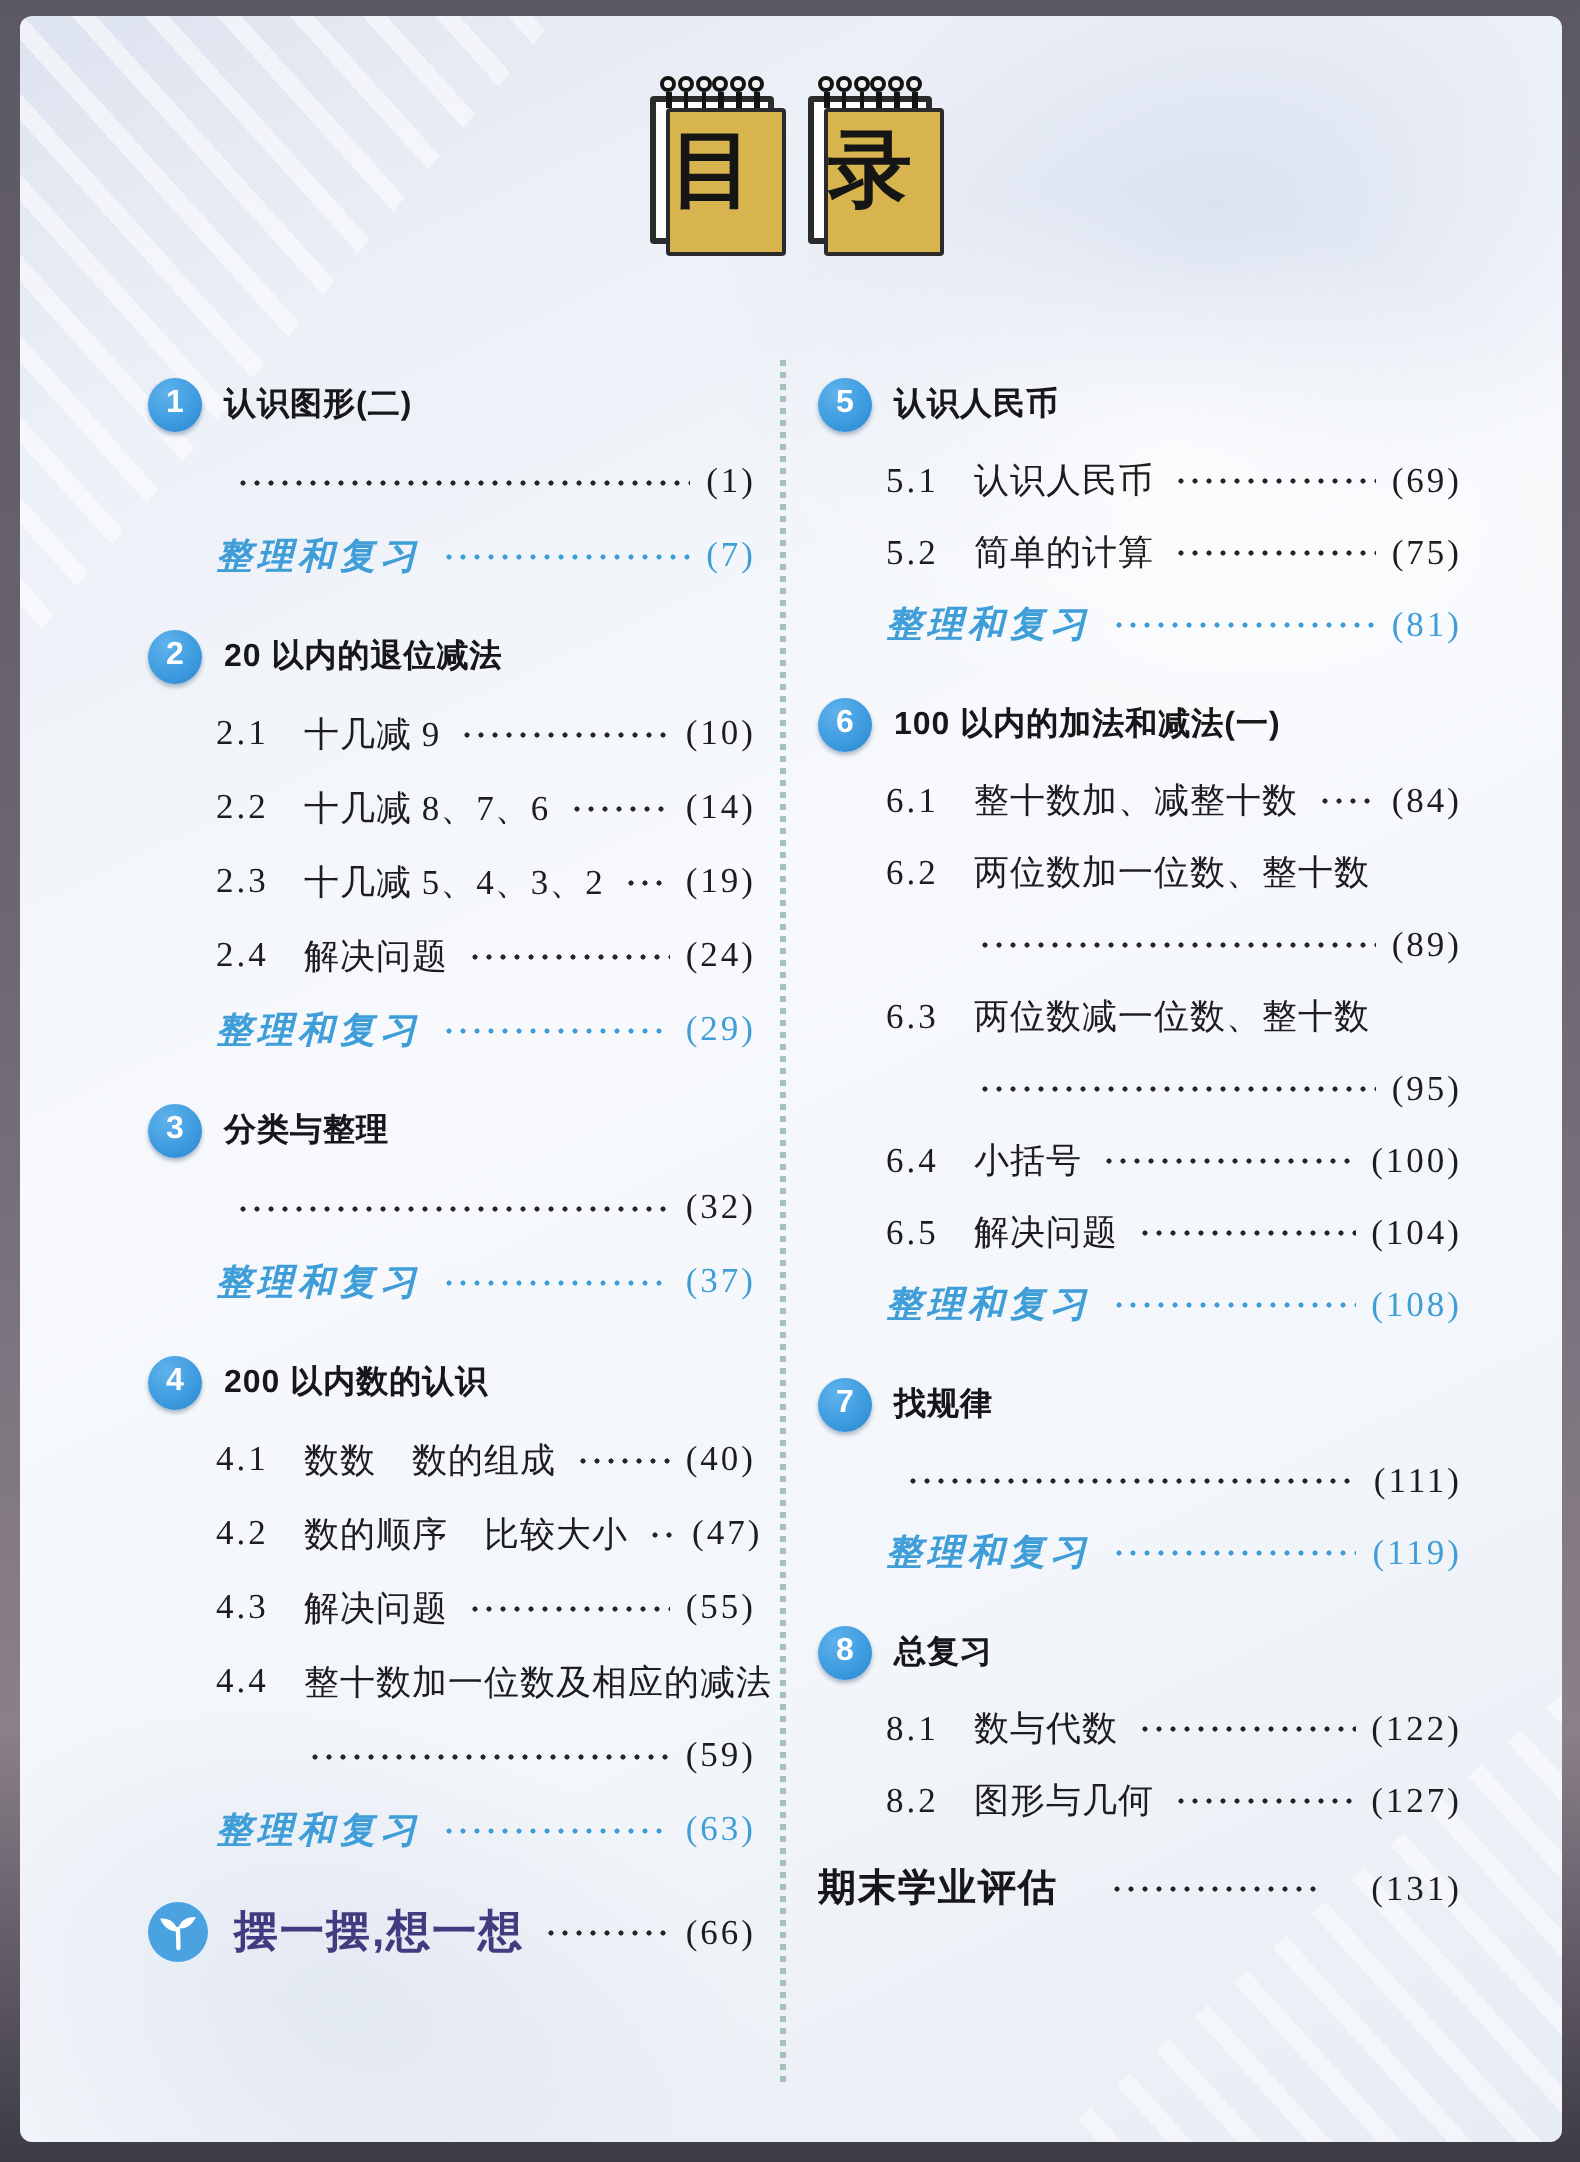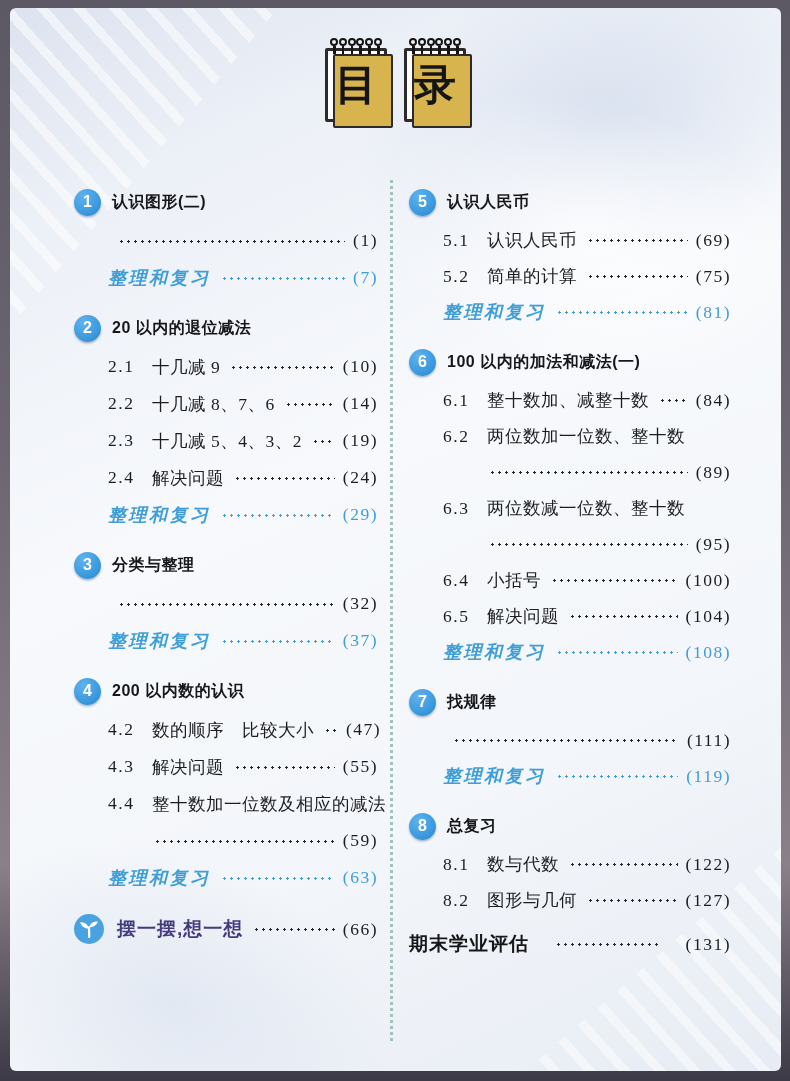--- a/index.html
+++ b/index.html
@@ -86,21 +86,21 @@
 
   .review { color:var(--review-blue,#3f9ed8);justify-content:center; }
   .review .review-label { margin-left:34px; font-style:italic; font-weight:600; font-size:18px;
     letter-spacing:2.5px; font-family:"DejaVu Serif","Liberation Serif",serif; flex:none; }
   .review .leader, .review .pg { color:var(--review-blue,#3f9ed8); }
 
   .special { height:46px; margin-top:10px; }
   .sprout-wrap { width:30px; height:30px; flex:none; margin-right:13px; }
   .sprout-wrap svg { display:block; width:30px; height:30px; }
   .special-label { font-family:"Liberation Sans","DejaVu Sans",sans-serif; font-weight:bold;
-    font-size:19px; color:var(--special-navy,#433a80); letter-spacing:1px; flex:none; }
+    font-size:22px; color:var(--special-navy,#433a80); letter-spacing:1px; flex:none; }
 
   .final { margin-top:8px; height:40px;gap:16px; }
   .final-label { font-family:"Liberation Sans","DejaVu Sans",sans-serif; font-weight:bold;
     font-size:19px; color:#17171a; letter-spacing:1px; flex:none; }
 </style>
 </head>
 <body>
 
 <div class="page">
   <div class="wave1"></div>
@@ -198,20 +198,26 @@
           <div class="row review">
             <span class="review-label">整理和复习</span>
             <span class="leader"></span>
             <span class="pg">(37)</span>
           </div>
         </div>
         <div class="block">
           <div class="chapter-row">
             <span class="badge">4</span>
             <span class="chapter-title">200 以内数的认识</span>
+          </div>
+          <div class="row section">
+            <span class="sec-num">4.1</span>
+            <span class="sec-title">数数　数的组成</span>
+            <span class="leader"></span>
+            <span class="pg">(40)</span>
           </div>
           <div class="row section">
             <span class="sec-num">4.2</span>
             <span class="sec-title">数的顺序　比较大小</span>
             <span class="leader"></span>
             <span class="pg">(47)</span>
           </div>
           <div class="row section">
             <span class="sec-num">4.3</span>
             <span class="sec-title">解决问题</span>

